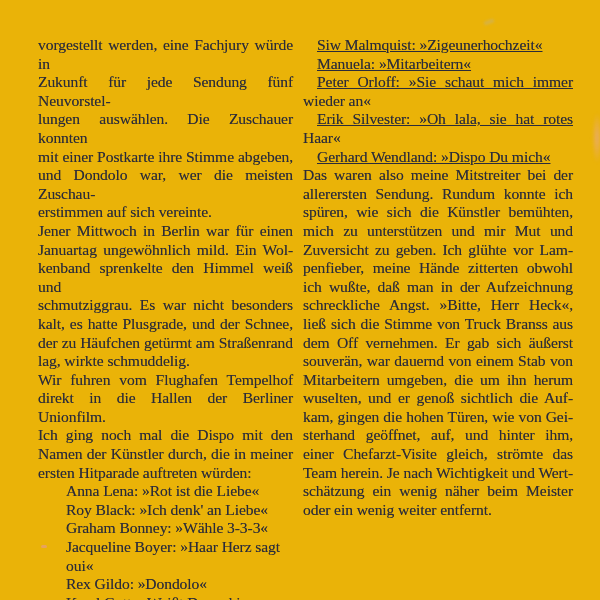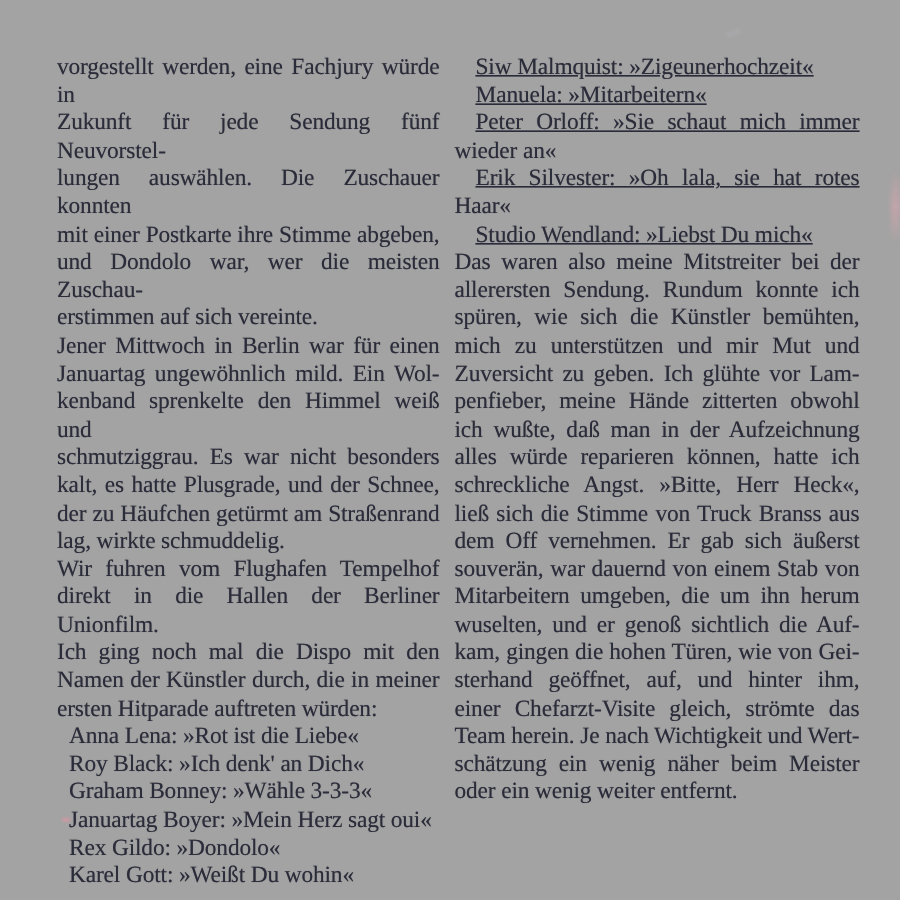--- a/index.html
+++ b/index.html
@@ -6,36 +6,36 @@
   body {
     width: 600px; height: 600px;
     background: #fefefe;
     overflow: hidden;
     position: relative;
     font-family: "Liberation Serif", "DejaVu Serif", serif;
   }
   .page {
     position: absolute;
     left: 0; top: 0; width: 600px; height: 600px;
-    background: #a3a3a3;
+    background: #eab308;
   }
   .col {
     position: absolute;
     top: 36px;
     color: #2b2c3a;
     font-size: 15.6px;
     line-height: 18.6px;
     letter-spacing: -0.1px;
     text-shadow: 0 0 0.5px rgba(43,44,58,0.55);
   }
   .col-left  { left: 38px;  width: 255px; }
   .col-right { left: 303px; width: 270px; }
   .line { display: block; }
   .line.just { text-align: justify; text-align-last: justify; }
-  .col-left  .line.ind { padding-left: 8px; }
+  .col-left  .line.ind { padding-left: 8px; margin-left: 20px; }
   .col-right .line.ind { padding-left: 14px; text-decoration: underline; }
   
   .artifact { position: absolute; pointer-events: none; }
   .artifact-right-smudge {
     right: -2px; top: 112px; width: 10px; height: 52px;
     background: radial-gradient(ellipse at center, rgba(232,166,178,0.55), rgba(232,166,178,0) 70%);
     filter: blur(1.5px);
   }
   .artifact-bottom-dash {
     left: 41px; top: 545px; width: 6px; height: 3px;
@@ -67,42 +67,41 @@
       <div class="line just">schmutziggrau. Es war nicht besonders</div>
       <div class="line just">kalt, es hatte Plusgrade, und der Schnee,</div>
       <div class="line just">der zu Häufchen getürmt am Straßenrand</div>
       <div class="line">lag, wirkte schmuddelig.</div>
       <div class="line just">Wir fuhren vom Flughafen Tempelhof</div>
       <div class="line just">direkt in die Hallen der Berliner Unionfilm.</div>
       <div class="line just">Ich ging noch mal die Dispo mit den</div>
       <div class="line just">Namen der Künstler durch, die in meiner</div>
       <div class="line">ersten Hitparade auftreten würden:</div>
       <div class="line ind">Anna Lena: »Rot ist die Liebe«</div>
-      <div class="line ind">Roy Black: »Ich denk' an Dich«</div>
+      <div class="line ind">Roy Black: »Ich denk' an Liebe«</div>
       <div class="line ind">Graham Bonney: »Wähle 3-3-3«</div>
-      <div class="line ind">Januartag Boyer: »Mein Herz sagt oui«</div>
+      <div class="line ind">Jacqueline Boyer: »Haar Herz sagt oui«</div>
       <div class="line ind">Rex Gildo: »Dondolo«</div>
       <div class="line ind">Karel Gott: »Weißt Du wohin«</div>
     </div>
   <div class="col col-right">
       <div class="line ind">Siw Malmquist: »Zigeunerhochzeit«</div>
       <div class="line ind">Manuela: »Mitarbeitern«</div>
       <div class="line just ind">Peter Orloff: »Sie schaut mich immer</div>
       <div class="line">wieder an«</div>
       <div class="line just ind">Erik Silvester: »Oh lala, sie hat rotes</div>
       <div class="line">Haar«</div>
-      <div class="line ind">Studio Wendland: »Liebst Du mich«</div>
+      <div class="line ind">Gerhard Wendland: »Dispo Du mich«</div>
       <div class="line just">Das waren also meine Mitstreiter bei der</div>
       <div class="line just">allerersten Sendung. Rundum konnte ich</div>
       <div class="line just">spüren, wie sich die Künstler bemühten,</div>
       <div class="line just">mich zu unterstützen und mir Mut und</div>
       <div class="line just">Zuversicht zu geben. Ich glühte vor Lam-</div>
       <div class="line just">penfieber, meine Hände zitterten obwohl</div>
       <div class="line just">ich wußte, daß man in der Aufzeichnung</div>
-      <div class="line just">alles würde reparieren können, hatte ich</div>
       <div class="line just">schreckliche Angst. »Bitte, Herr Heck«,</div>
       <div class="line just">ließ sich die Stimme von Truck Branss aus</div>
       <div class="line just">dem Off vernehmen. Er gab sich äußerst</div>
       <div class="line just">souverän, war dauernd von einem Stab von</div>
       <div class="line just">Mitarbeitern umgeben, die um ihn herum</div>
       <div class="line just">wuselten, und er genoß sichtlich die Auf-</div>
       <div class="line just">kam, gingen die hohen Türen, wie von Gei-</div>
       <div class="line just">sterhand geöffnet, auf, und hinter ihm,</div>
       <div class="line just">einer Chefarzt-Visite gleich, strömte das</div>
       <div class="line just">Team herein. Je nach Wichtigkeit und Wert-</div>

